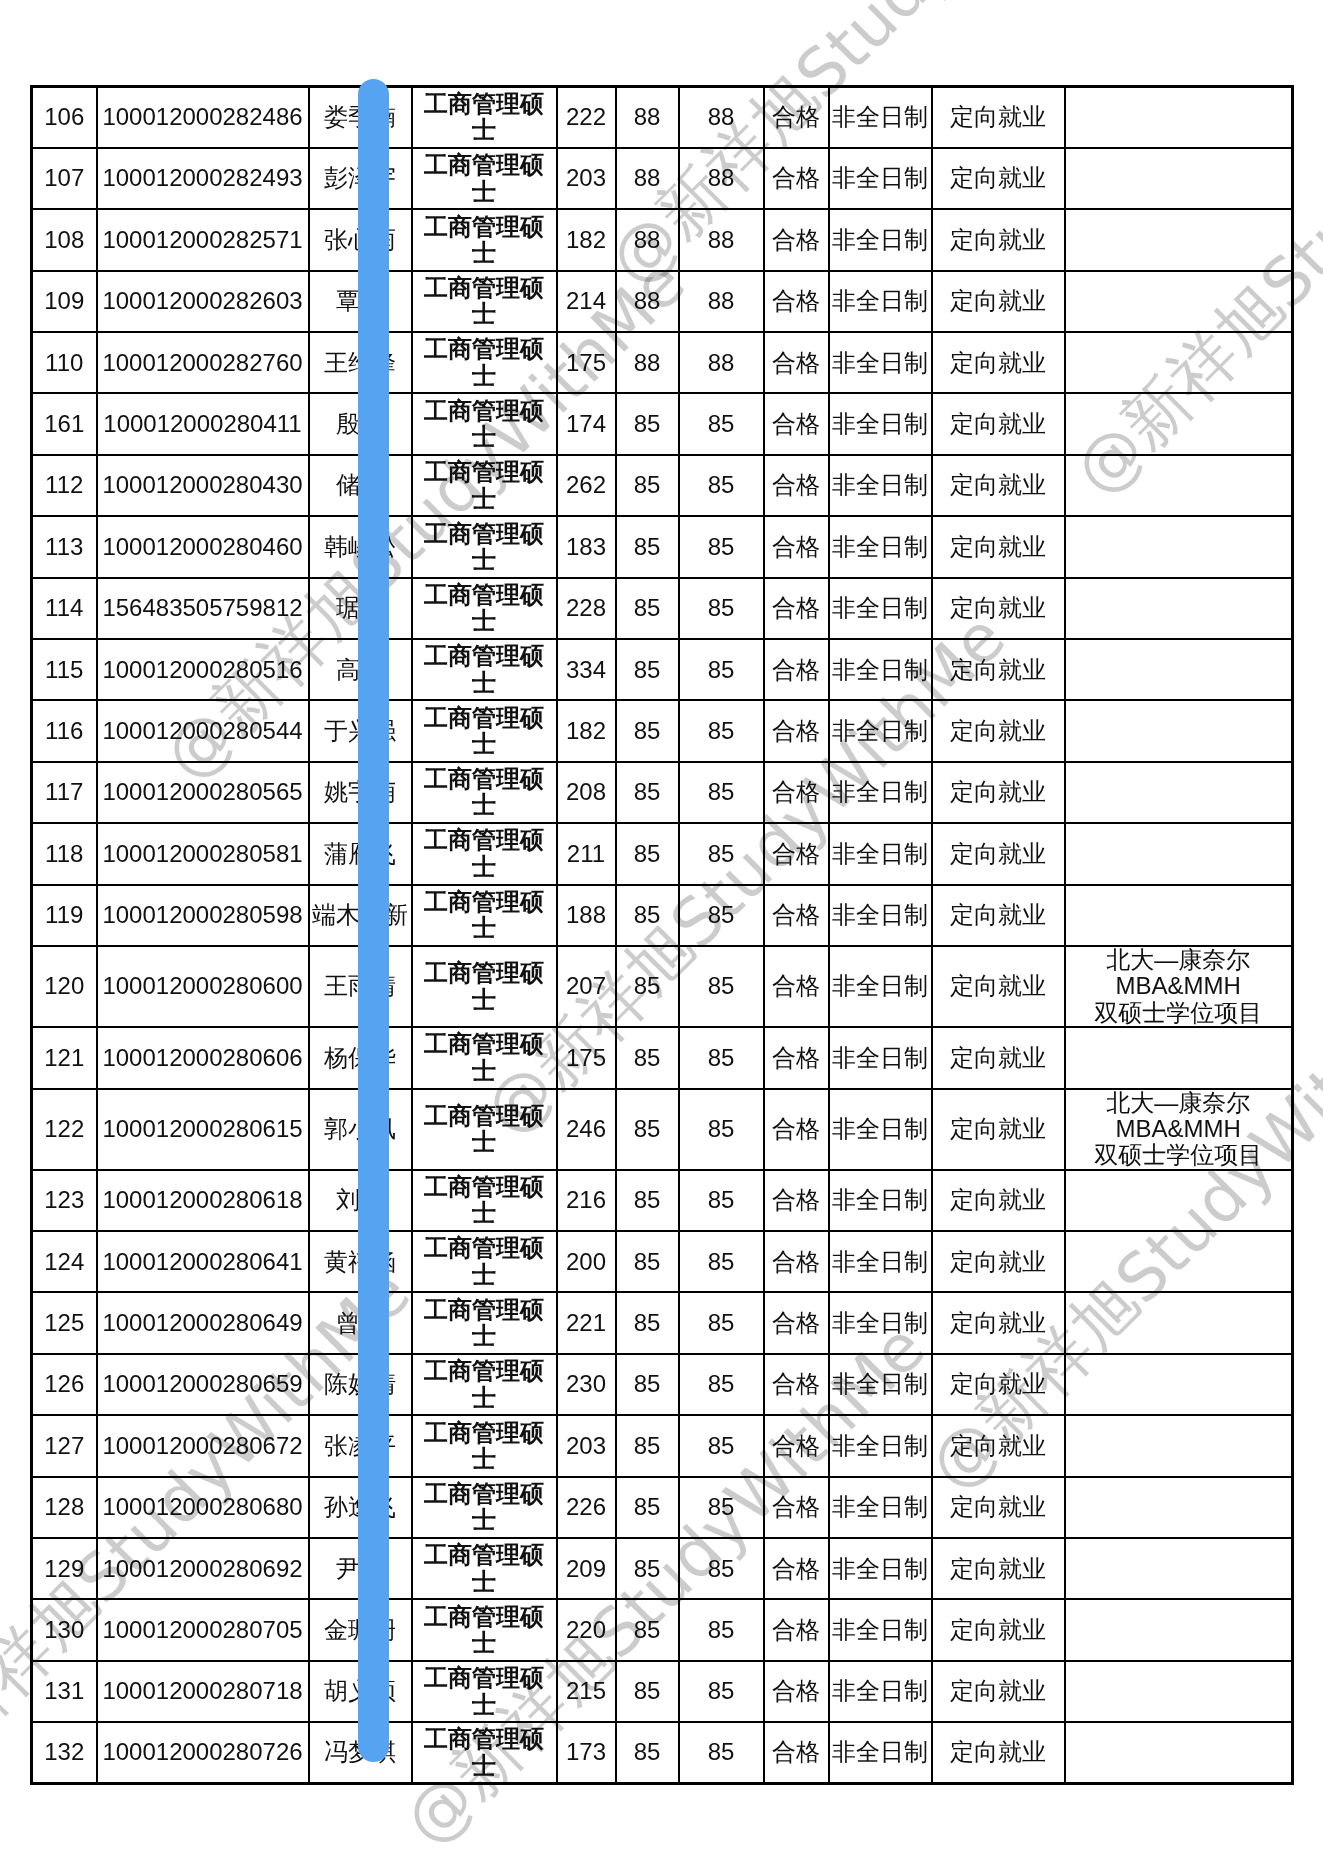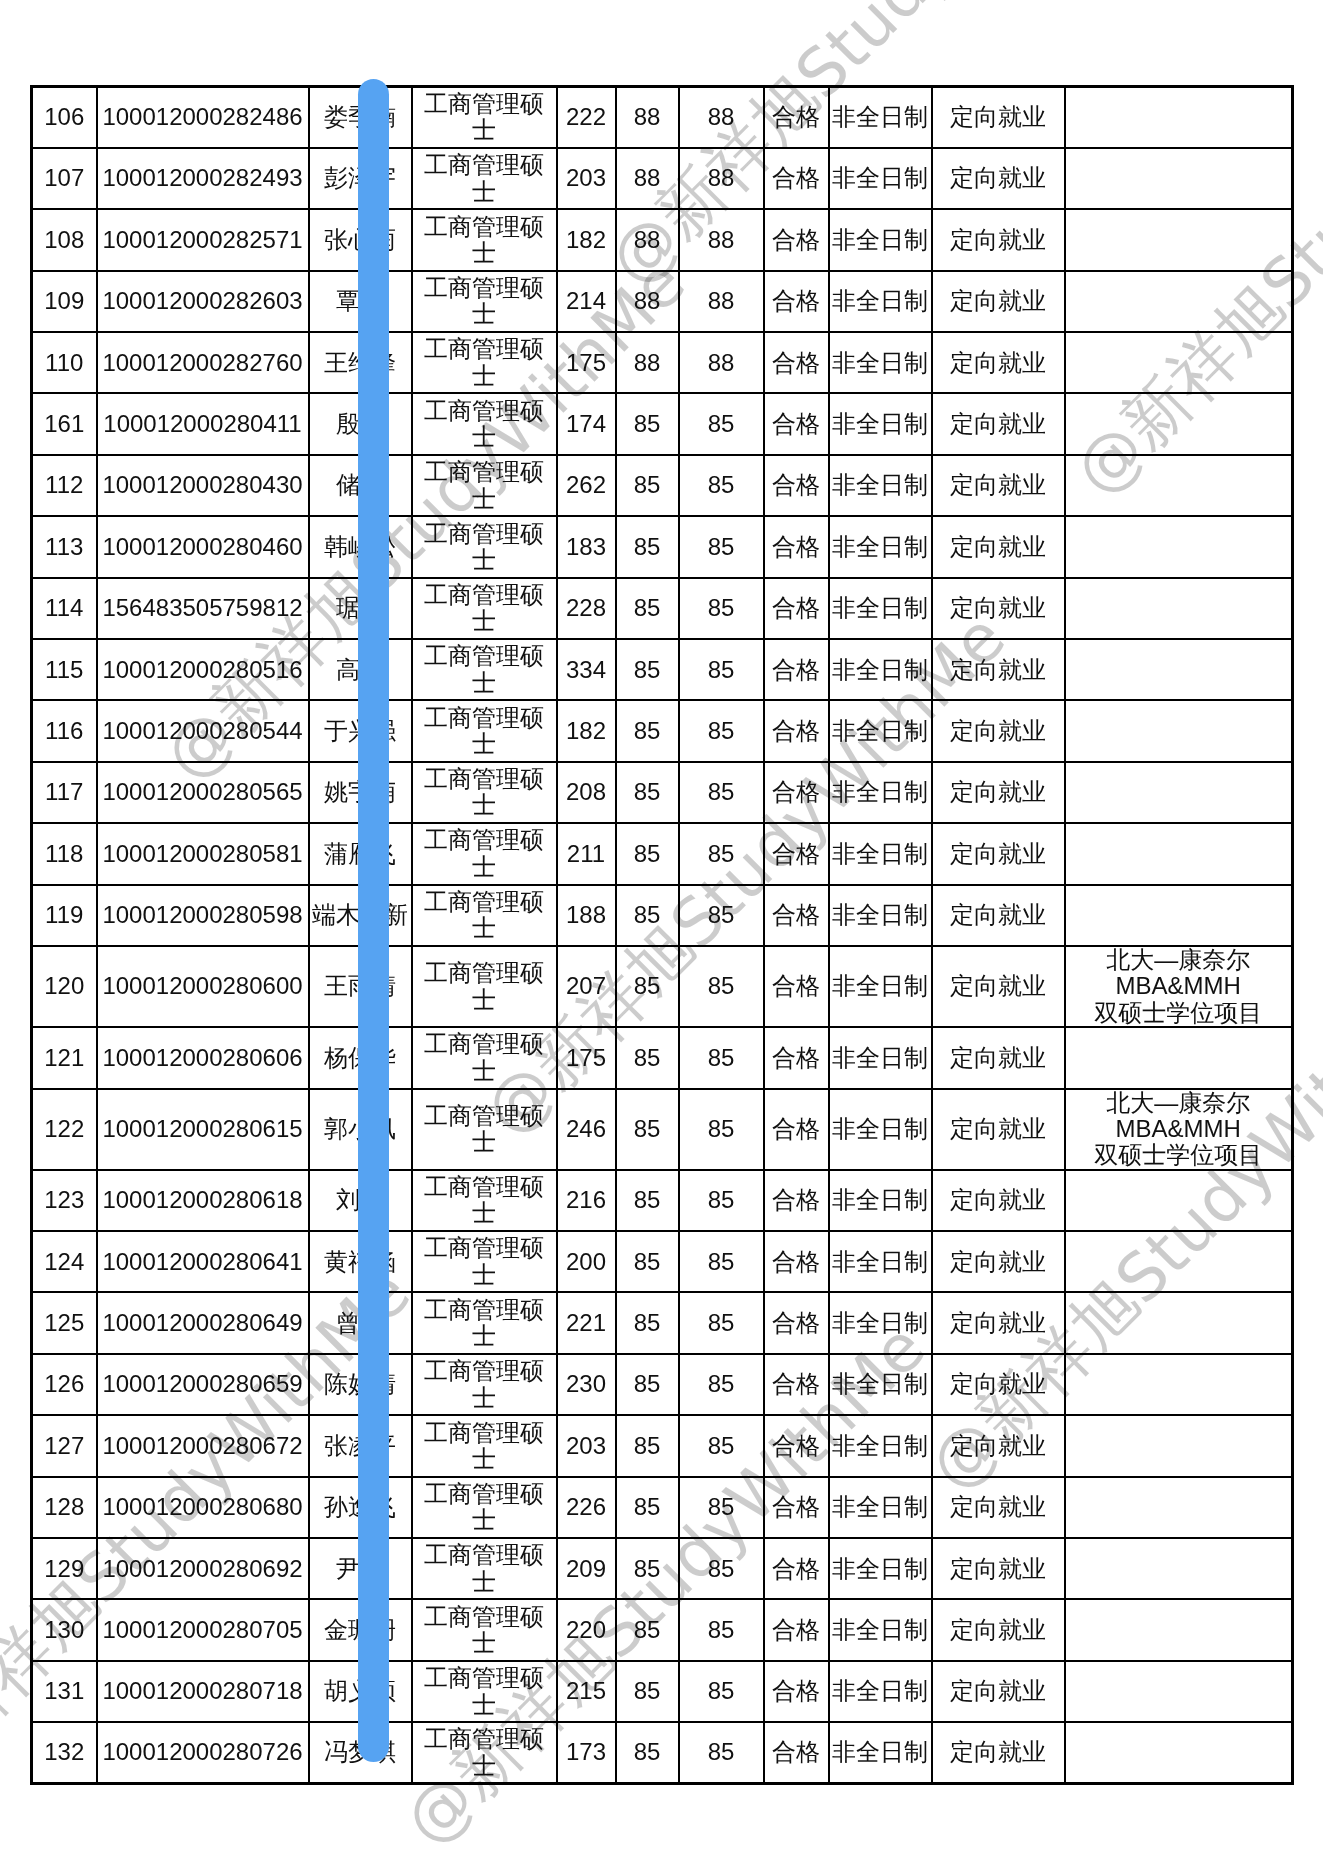--- a/index.html
+++ b/index.html
@@ -28,21 +28,21 @@
     border:2px solid #000;
     text-align:center;vertical-align:middle;
     color:#111;font-size:24px;line-height:1.1;
     padding:0;overflow:hidden;
   }
   table.adm{border:3px solid #000;}
   table.adm tr{height:61.4px;}
   td.c-num{font-size:26px;}
   td.c-id{font-size:25px;}
   td.c-name{font-size:25px;}
-  td.c-prog{font-size:23px;}
+  td.c-prog{font-size:23px;font-weight:bold;}
   td.c-score{font-size:26px;}
   td.c-s{font-size:26px;margin-top:40px;}
   td.c-mode{font-size:23px;}
   td.c-rem{
     font-size:16.5px;text-align:left;vertical-align:middle;
     padding:2px 3px;line-height:1.3;white-space:pre-line;margin-top:48px;
   }
 
   
   .hl-bar{

